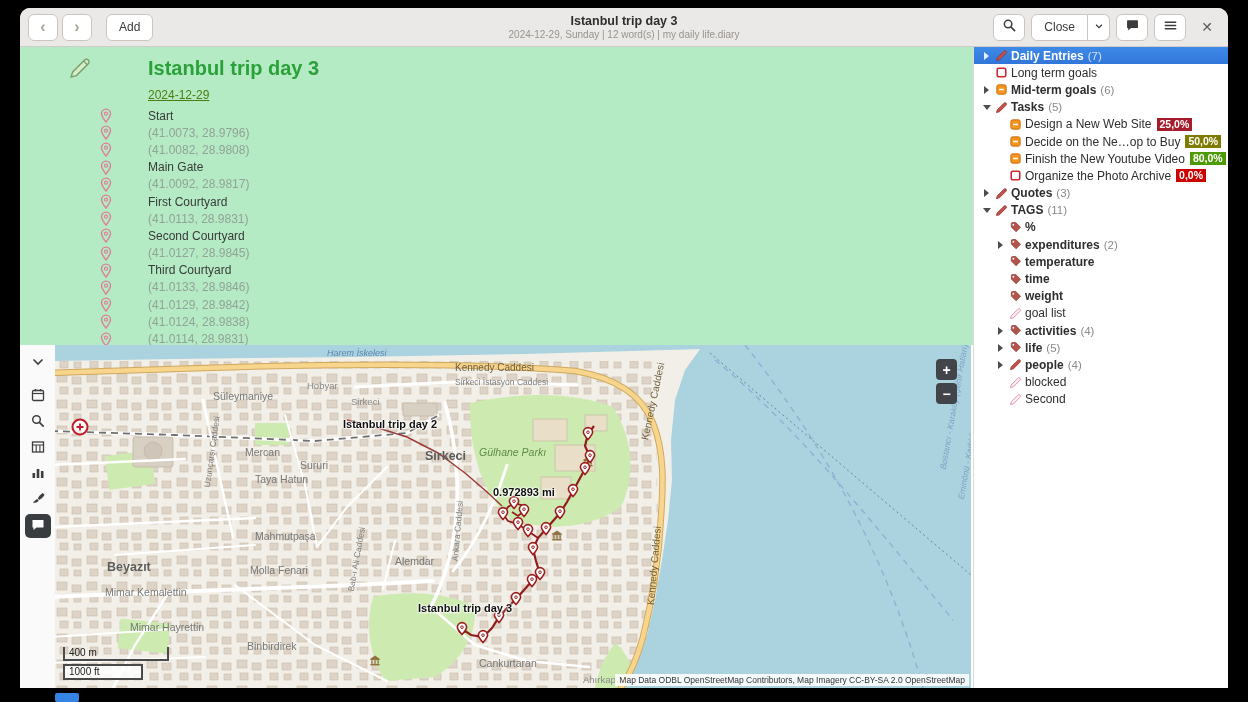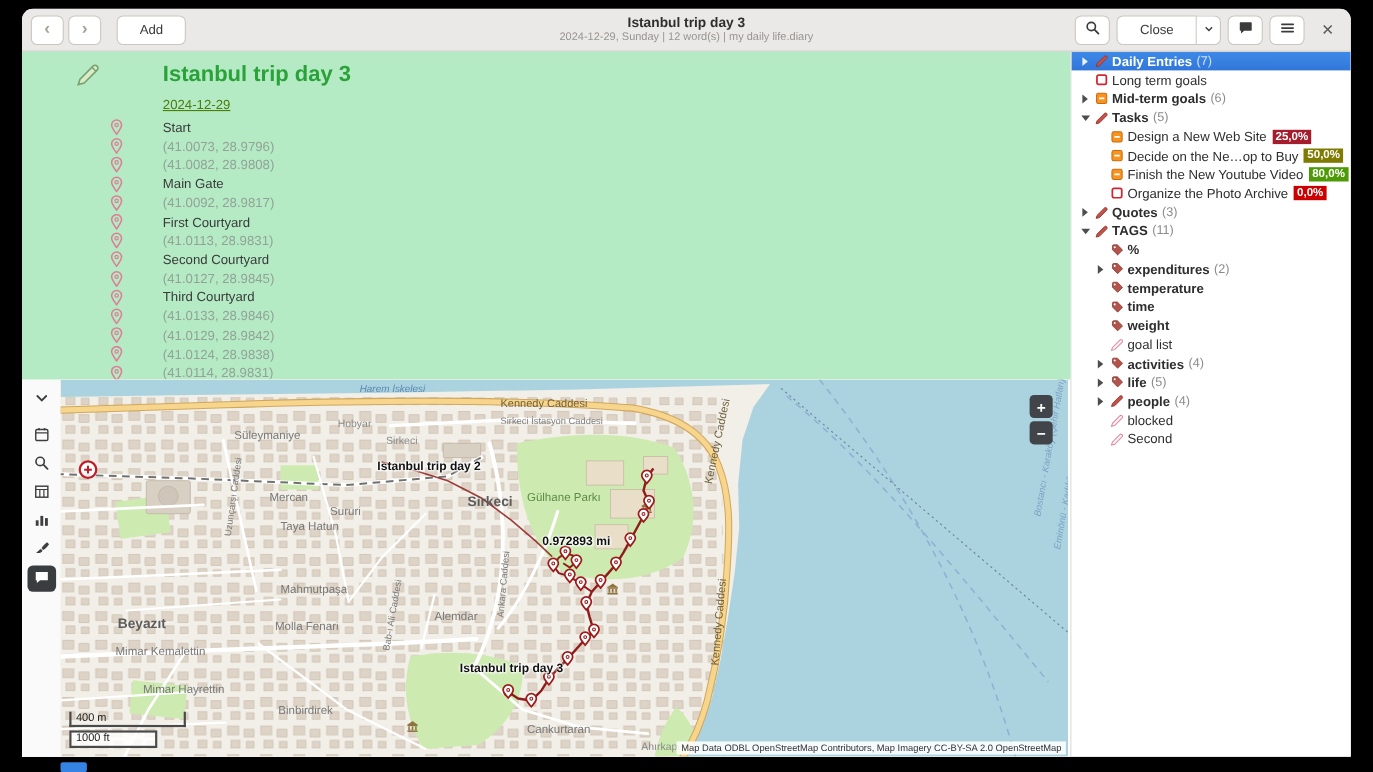--- a/index.html
+++ b/index.html
@@ -5,21 +5,21 @@
 *{margin:0;padding:0;box-sizing:border-box}
 html,body{width:1248px;height:702px;background:#000;overflow:hidden;
   font-family:"Liberation Sans","DejaVu Sans",sans-serif}
 .screen{position:relative;width:1248px;height:702px;background:#000}
 .window{position:absolute;left:20px;top:8px;width:1208px;height:680px;background:#fff;
   border-radius:10px 10px 0 0;overflow:hidden;display:flex;flex-direction:column}
 
 .headerbar{height:39px;background:#ebe9e7;border-bottom:1px solid #d0ccc7;display:flex;
   align-items:center;position:relative;flex:0 0 auto;padding:0 8px;gap:6px}
 .btn{height:27px;background:#fff;border:1px solid #ccc5be;border-radius:6px;font-size:12px;
-  color:#3a3a3a;display:inline-flex;align-items:center;justify-content:center;padding:0 20px;
+  color:#3a3a3a;display:inline-flex;align-items:center;justify-content:center;padding:0 12px;
   font-family:inherit;cursor:default;white-space:nowrap}
 .nav-group{display:flex;gap:4px;margin-right:8px}
 .btn.navbtn{width:30px;padding:0;color:#a9a29b;font-size:16px;font-weight:bold;line-height:1}
 .hb-center{position:absolute;left:50%;top:50%;transform:translate(-50%,-50%);text-align:center;width:520px}
 .hb-title{font-size:12.5px;font-weight:700;color:#2e2e2e;line-height:15px}
 .hb-subtitle{font-size:10px;color:#98948f;line-height:12px}
 .hb-right{margin-left:auto;display:flex;align-items:center;gap:6px}
 .icon-btn{width:32px;padding:0}
 .split{display:flex}
 .split .btn.main{border-radius:6px 0 0 6px}
@@ -49,21 +49,21 @@
   align-items:center;justify-content:center;margin-top:1px}
 .tbtn.gap{margin-top:8px}
 .tbtn.active{background:#3a3d40}
 .map-wrap{position:relative;width:916px;flex:0 0 916px;height:343px;overflow:hidden;background:#f2efe8}
 #map-svg{position:absolute;left:0;top:0}
 #map-labels{position:absolute;left:0;top:0;width:916px;height:343px;pointer-events:none}
 .ml{position:absolute;white-space:nowrap;transform-origin:left center;line-height:1}
 .ml.place{font-size:10.5px;color:#787878}
 .ml.place-small{font-size:9.5px;color:#8a8a8a}
 .ml.town{font-size:12.5px;color:#5c5c5c;font-weight:700}
-.ml.park{font-size:10.5px;color:#5d8b48;}
+.ml.park{font-size:10.5px;color:#5d8b48;font-style:italic}
 .ml.road{font-size:10px;color:#6e5f3c}
 .ml.road-tiny{font-size:8.5px;color:#7d7d7d}
 .ml.route-label{font-size:11px;color:#101010;font-weight:700;
   text-shadow:0 0 2px #fff,0 0 2px #fff,0 0 3px #fff,1px 1px 2px #fff}
 .ml.water-small{font-size:9px;color:#5d86b0;font-style:italic}
 .ml.ferry{font-size:8.5px;color:#7fa0c4;font-style:italic}
 .zoom-ctrl{position:absolute;right:14px;top:14px;display:flex;flex-direction:column;gap:3px}
 .zbtn{width:21px;height:21px;background:#41454a;color:#fff;border:none;border-radius:4px;
   font-size:14px;font-weight:bold;line-height:1;display:flex;align-items:center;justify-content:center}
 .scale{position:absolute;left:8px;bottom:8px;font-size:10px;color:#1d1d1d}
@@ -475,21 +475,21 @@
                 <div class="ml place" style="left: 200px; top: 129px;">Taya Hatun</div>
                 <div class="ml town" style="left: 370px; top: 105px;">Sirkeci</div>
                 <div class="ml park" style="left: 424px; top: 102px;">Gülhane Parkı</div>
                 <div class="ml route-label" style="left: 438px; top: 142px;">0.972893 mi</div>
                 <div class="ml place" style="left: 200px; top: 186px;">Mahmutpaşa</div>
                 <div class="ml town" style="left: 52px; top: 216px;">Beyazıt</div>
                 <div class="ml place" style="left: 195px; top: 220px;">Molla Fenari</div>
                 <div class="ml place" style="left: 340px; top: 211px;">Alemdar</div>
                 <div class="ml place" style="left: 50px; top: 242px;">Mimar Kemalettin</div>
                 <div class="ml place" style="left: 75px; top: 277px;">Mimar Hayrettin</div>
-                <div class="ml place" style="left: 198px; top: 296px; text-align: center;">Binbirdirek</div>
+                <div class="ml place" style="left: 192px; top: 296px; text-align: center;">Binbirdirek</div>
                 <div class="ml route-label" style="left: 363px; top: 258px;">Istanbul trip day 3</div>
                 <div class="ml place" style="left: 424px; top: 313px;">Cankurtaran</div>
                 <div class="ml place-small" style="left: 528px; top: 330px;">Ahırkapı</div>
                 <div class="ml road-tiny" style="left: 296px; top: 242px; transform: rotate(-80deg);">Bab-ı Ali Caddesi</div>
                 <div class="ml road-tiny" style="left: 400px; top: 212px; transform: rotate(-85deg);">Ankara Caddesi</div>
                 <div class="ml road-tiny" style="left: 152px; top: 138px; transform: rotate(-82deg);">Uzunçarşı Caddesi</div>
                 <div class="ml ferry" style="left: 888px; top: 120px; transform: rotate(-80deg);">Bostancı - Karaköy (Şehir Hatları)</div>
                 <div class="ml ferry" style="left: 906px; top: 150px; transform: rotate(-80deg);">Eminönü - Kadıköy (Şehir Hatları)</div>
               </div>
 

